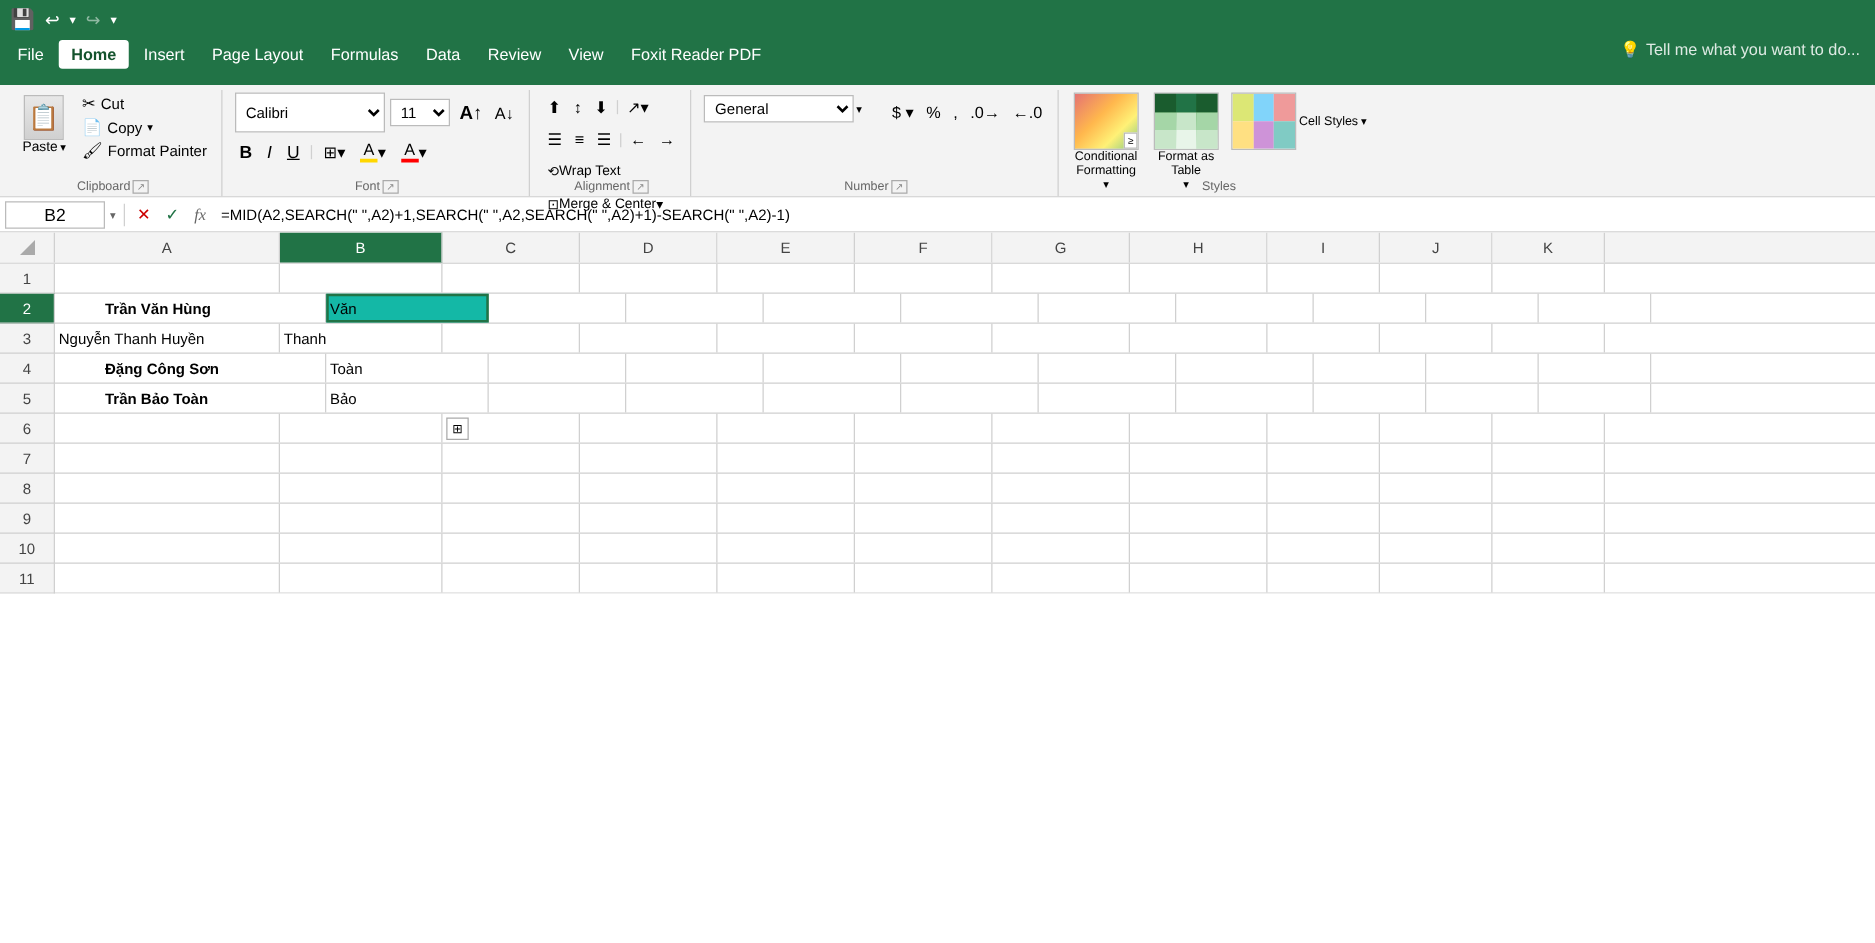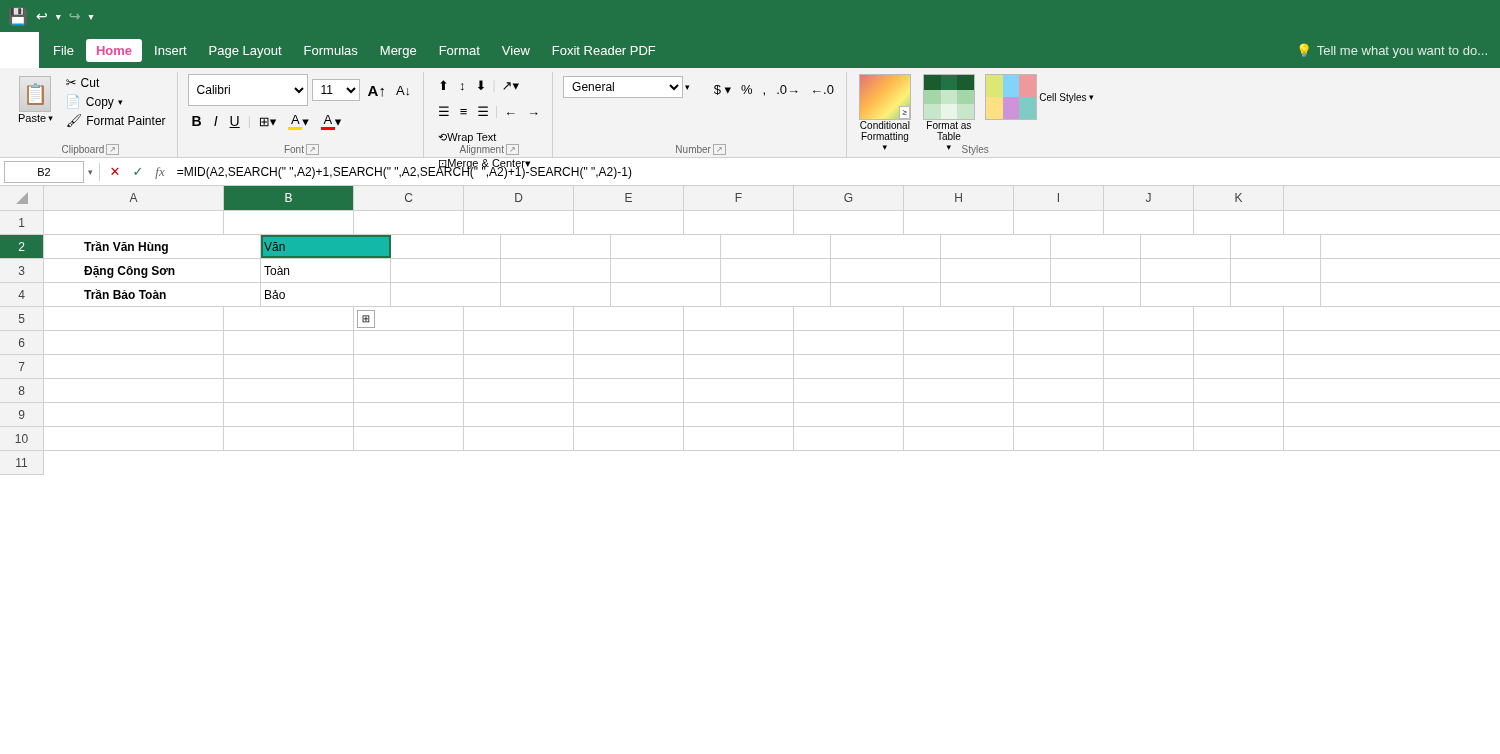--- a/index.html
+++ b/index.html
@@ -2,36 +2,35 @@
 <html><head>
   <meta charset="utf-8">
   <style>
     * { box-sizing: border-box; margin: 0; padding: 0; }
     body { font-family: 'Segoe UI', Arial, sans-serif; font-size: 12px; background: #fff; overflow: hidden; width: 1500px; height: 754px; }
 
     
     .menu-bar {
       background: #217346;
       display: flex;
-      align-items: center;
+      align-items: flex-start;
       height: 36px;
       padding: 0 4px;
       gap: 2px;
-      margin-left: 39px;
     }
     .menu-item {
       color: #fff;
       padding: 4px 10px;
       cursor: pointer;
       border-radius: 3px;
       font-size: 13px;
     }
     .menu-item.active {
       background: #fff;
-      color: #ec4899;
+      color: #14532d;
       font-weight: 600;
     }
     .menu-search {
       margin-left: auto;
       display: flex;
       align-items: center;
       color: #fff;
       font-size: 13px;
       gap: 4px;
       margin-right: 8px;
@@ -223,21 +222,21 @@
       border-bottom: 1px solid #d0d0d0;
       height: 28px;
       background: #fff;
       padding: 0 4px;
       gap: 4px;
     }
     .cell-ref {
       width: 80px;
       border: 1px solid #bbb;
       padding: 2px 4px;
-      font-size: 11px;
+      font-size: 14px;
       text-align: center;
       height: 22px;
     }
     .formula-btn {
       cursor: pointer;
       font-size: 13px;
       padding: 0 4px;
       color: #666;
     }
     .formula-input {
@@ -378,22 +377,22 @@
     <span style="color:#fff; font-size:10px; cursor:pointer;">▾</span>
   </div>
 </div>
 
 <div class="menu-bar">
   <div class="menu-item">File</div>
   <div class="menu-item active">Home</div>
   <div class="menu-item">Insert</div>
   <div class="menu-item">Page Layout</div>
   <div class="menu-item">Formulas</div>
-  <div class="menu-item">Merge</div>
-  <div class="menu-item">Format</div>
+  <div class="menu-item">Data</div>
+  <div class="menu-item">Review</div>
   <div class="menu-item">View</div>
   <div class="menu-item">Foxit Reader PDF</div>
   <div class="menu-search">
     <span>💡</span>
     <span style="cursor:pointer; opacity:0.85;">Tell me what you want to do...</span>
   </div>
 </div>
 
 <div class="ribbon">
 
@@ -649,20 +648,33 @@
         <div class="cell col-d"></div>
         <div class="cell col-e"></div>
         <div class="cell col-f"></div>
         <div class="cell col-g"></div>
         <div class="cell col-h"></div>
         <div class="cell col-i"></div>
         <div class="cell col-j"></div>
         <div class="cell col-k"></div>
       </div>
 
+      <div class="grid-row">
+        <div class="cell col-a">Nguyễn Thanh Huyền</div>
+        <div class="cell col-b">Thanh</div>
+        <div class="cell col-c"></div>
+        <div class="cell col-d"></div>
+        <div class="cell col-e"></div>
+        <div class="cell col-f"></div>
+        <div class="cell col-g"></div>
+        <div class="cell col-h"></div>
+        <div class="cell col-i"></div>
+        <div class="cell col-j"></div>
+        <div class="cell col-k"></div>
+      </div>
 
       <div class="grid-row">
         <div class="cell col-a bold-cell">Đặng Công Sơn</div>
         <div class="cell col-b">Toàn</div>
         <div class="cell col-c"></div>
         <div class="cell col-d"></div>
         <div class="cell col-e"></div>
         <div class="cell col-f"></div>
         <div class="cell col-g"></div>
         <div class="cell col-h"></div>

